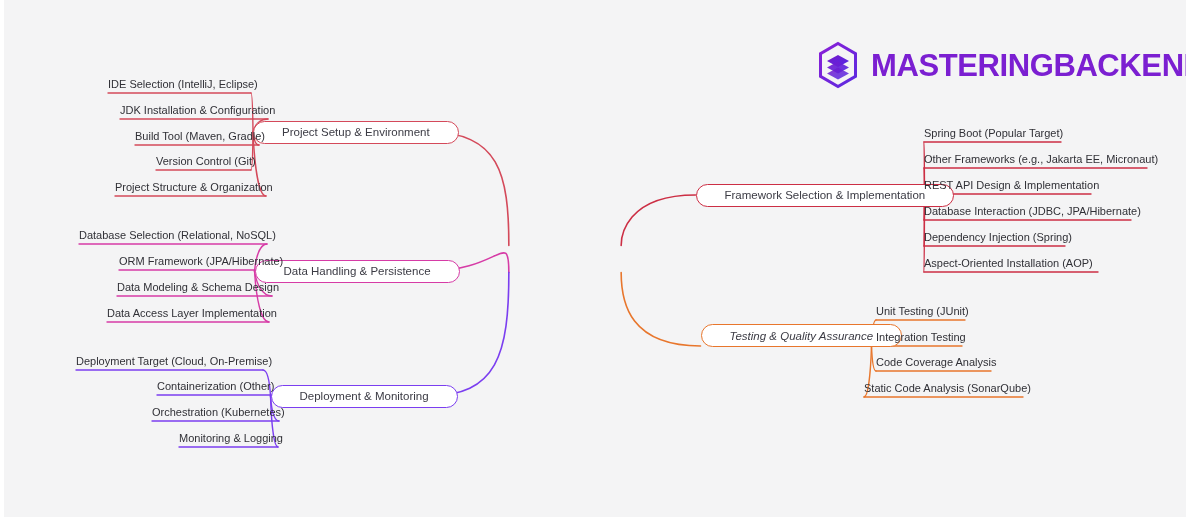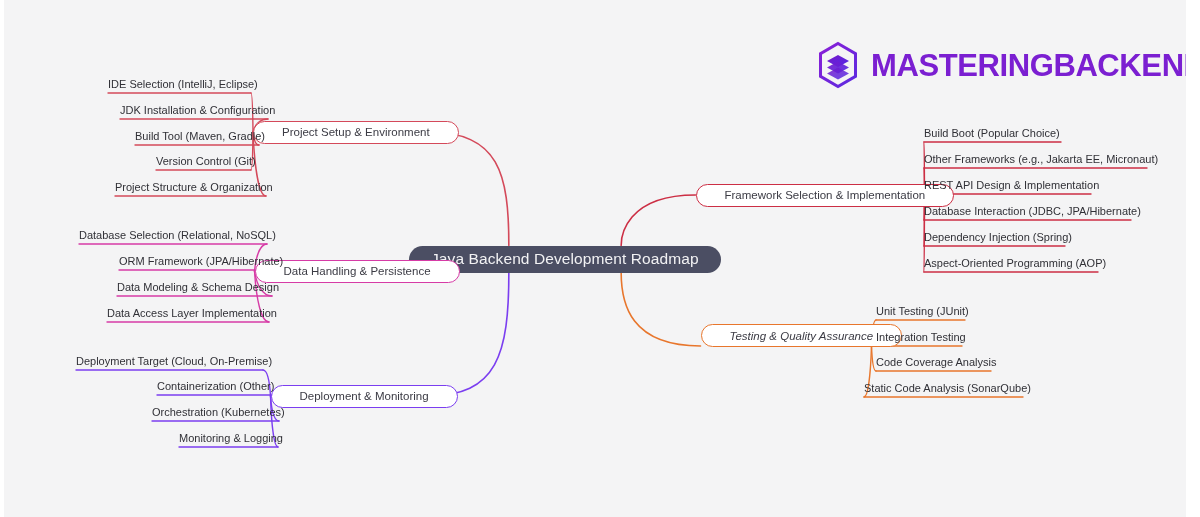--- a/index.html
+++ b/index.html
@@ -139,21 +139,20 @@
         </linearGradient>
       </defs>
       <path d="M22 2.5 L39.5 12.6 L39.5 35.4 L22 45.5 L4.5 35.4 L4.5 12.6 Z" fill="none" stroke="url(#hexg)" stroke-width="3"></path>
       <path d="M22 14 L33 20 L22 26 L11 20 Z" fill="url(#layg)"></path>
       <path d="M22 20.5 L33 26.5 L22 32.5 L11 26.5 Z" fill="url(#layg)" opacity="0.92"></path>
       <path d="M22 26.5 L33 32.5 L22 38.5 L11 32.5 Z" fill="url(#layg)" opacity="0.85"></path>
     </svg>
     <div id="logo-text">MASTERINGBACKEND</div>
   </div>
 
-  <div id="root-node" class="node" style="left: 405px; top: 245.5px;">Java Backend Development Roadmap</div>
 
   <div id="nodes-layer">
       <div class="node branch-node" style="border-color: rgb(212, 73, 90); left: 249px; top: 120.5px;">Project Setup &amp; Environment</div>
       <div class="node branch-node" style="border-color: rgb(214, 59, 166); left: 250.5px; top: 259.5px;">Data Handling &amp; Persistence</div>
       <div class="node branch-node" style="border-color: rgb(123, 62, 240); left: 266.5px; top: 384.5px;">Deployment &amp; Monitoring</div>
       <div class="node branch-node" style="border-color: rgb(204, 46, 68); left: 691.5px; top: 183.5px;">Framework Selection &amp; Implementation</div>
       <div class="node branch-node" style="border-color: rgb(232, 118, 44); left: 696.5px; top: 324px; font-style: italic;">Testing &amp; Quality Assurance</div>
     </div>
   <div id="leaves-layer">
       <div class="leaf left" style="left: 104px; top: 77.5px;">IDE Selection (IntelliJ, Eclipse)</div>
@@ -162,25 +161,25 @@
       <div class="leaf left" style="left: 152px; top: 154.5px;">Version Control (Git)</div>
       <div class="leaf left" style="left: 111px; top: 180.5px;">Project Structure &amp; Organization</div>
       <div class="leaf left" style="left: 75px; top: 228.5px;">Database Selection (Relational, NoSQL)</div>
       <div class="leaf left" style="left: 115px; top: 254.5px;">ORM Framework (JPA/Hibernate)</div>
       <div class="leaf left" style="left: 113px; top: 280.5px;">Data Modeling &amp; Schema Design</div>
       <div class="leaf left" style="left: 103px; top: 306.5px;">Data Access Layer Implementation</div>
       <div class="leaf left" style="left: 72px; top: 354.5px;">Deployment Target (Cloud, On-Premise)</div>
       <div class="leaf left" style="left: 153px; top: 379.5px;">Containerization (Other)</div>
       <div class="leaf left" style="left: 148px; top: 405.5px;">Orchestration (Kubernetes)</div>
       <div class="leaf left" style="left: 175px; top: 431.5px;">Monitoring &amp; Logging</div>
-      <div class="leaf right" style="left: 920px; top: 126.5px;">Build Boot (Popular Choice)</div>
+      <div class="leaf right" style="left: 920px; top: 126.5px;">Spring Boot (Popular Target)</div>
       <div class="leaf right" style="left: 920px; top: 152.5px;">Other Frameworks (e.g., Jakarta EE, Micronaut)</div>
       <div class="leaf right" style="left: 920px; top: 178.5px;">REST API Design &amp; Implementation</div>
       <div class="leaf right" style="left: 920px; top: 204.5px;">Database Interaction (JDBC, JPA/Hibernate)</div>
       <div class="leaf right" style="left: 920px; top: 230.5px;">Dependency Injection (Spring)</div>
-      <div class="leaf right" style="left: 920px; top: 256.5px;">Aspect-Oriented Programming (AOP)</div>
+      <div class="leaf right" style="left: 920px; top: 256.5px;">Aspect-Oriented Installation (AOP)</div>
       <div class="leaf right" style="left: 872px; top: 304.5px;">Unit Testing (JUnit)</div>
       <div class="leaf right" style="left: 872px; top: 330.5px;">Integration Testing</div>
       <div class="leaf right" style="left: 872px; top: 355.5px;">Code Coverage Analysis</div>
       <div class="leaf right" style="left: 860px; top: 381.5px;">Static Code Analysis (SonarQube)</div>
     </div>
 
 </div>
 
 </body></html>

